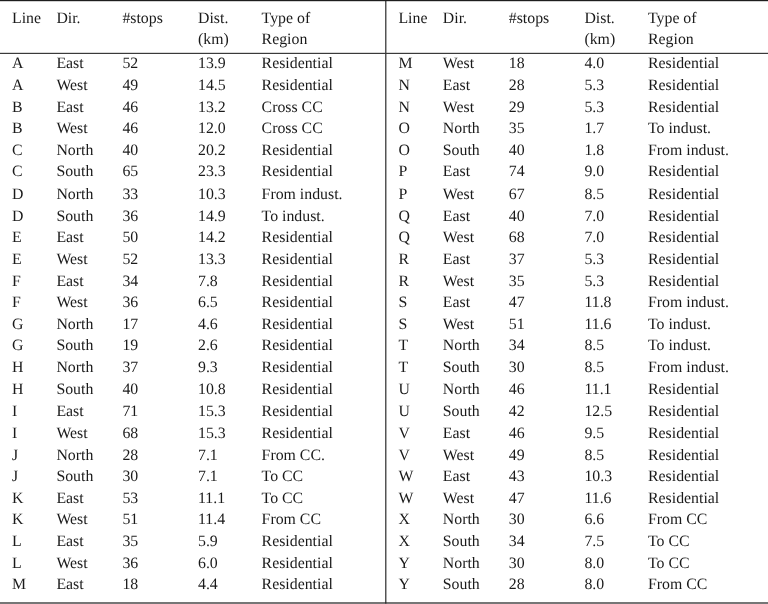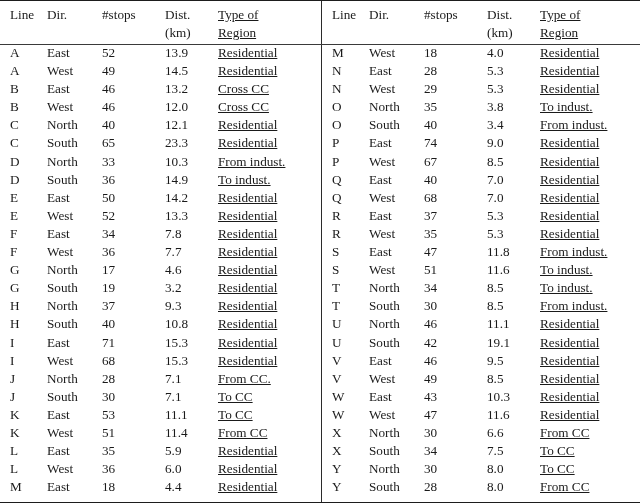--- a/index.html
+++ b/index.html
@@ -66,21 +66,21 @@
   .hdr-line2 { display: block; height: 17px; }
 
   tbody tr { height: 18.1px; }
   tbody td { height: 18.1px; }
 
   
   .c-line   { width: 47px;  padding-left: 10px; box-sizing: border-box; margin-left: 44px; }
   .c-dir    { width: 55px;  box-sizing: border-box; }
   .c-stops  { width: 63px;  box-sizing: border-box; }
   .c-dist   { width: 53px;  box-sizing: border-box; }
-  .c-type   { width: auto;  box-sizing: border-box; text-decoration: underline; }
+  .c-type   { width: auto;  box-sizing: border-box; }
 
   .panel-right .c-line { padding-left: 10px; }
 
   
   .rule-top {
     position: absolute;
     left: 0; right: 0; top: 0;
     height: 0;
     border-top: 1.6px solid #1d1d1d;
   }
@@ -165,21 +165,21 @@
               <td class="c-line">B</td>
               <td class="c-dir">West</td>
               <td class="c-stops">46</td>
               <td class="c-dist">12.0</td>
               <td class="c-type">Cross CC</td>
             </tr>
             <tr>
               <td class="c-line">C</td>
               <td class="c-dir">North</td>
               <td class="c-stops">40</td>
-              <td class="c-dist">12.1</td>
+              <td class="c-dist">20.2</td>
               <td class="c-type">Residential</td>
             </tr>
             <tr>
               <td class="c-line">C</td>
               <td class="c-dir">South</td>
               <td class="c-stops">65</td>
               <td class="c-dist">23.3</td>
               <td class="c-type">Residential</td>
             </tr>
             <tr>
@@ -214,35 +214,35 @@
               <td class="c-line">F</td>
               <td class="c-dir">East</td>
               <td class="c-stops">34</td>
               <td class="c-dist">7.8</td>
               <td class="c-type">Residential</td>
             </tr>
             <tr>
               <td class="c-line">F</td>
               <td class="c-dir">West</td>
               <td class="c-stops">36</td>
-              <td class="c-dist">7.7</td>
+              <td class="c-dist">6.5</td>
               <td class="c-type">Residential</td>
             </tr>
             <tr>
               <td class="c-line">G</td>
               <td class="c-dir">North</td>
               <td class="c-stops">17</td>
               <td class="c-dist">4.6</td>
               <td class="c-type">Residential</td>
             </tr>
             <tr>
               <td class="c-line">G</td>
               <td class="c-dir">South</td>
               <td class="c-stops">19</td>
-              <td class="c-dist">3.2</td>
+              <td class="c-dist">2.6</td>
               <td class="c-type">Residential</td>
             </tr>
             <tr>
               <td class="c-line">H</td>
               <td class="c-dir">North</td>
               <td class="c-stops">37</td>
               <td class="c-dist">9.3</td>
               <td class="c-type">Residential</td>
             </tr>
             <tr>
@@ -364,28 +364,28 @@
               <td class="c-line">N</td>
               <td class="c-dir">West</td>
               <td class="c-stops">29</td>
               <td class="c-dist">5.3</td>
               <td class="c-type">Residential</td>
             </tr>
             <tr>
               <td class="c-line">O</td>
               <td class="c-dir">North</td>
               <td class="c-stops">35</td>
-              <td class="c-dist">3.8</td>
+              <td class="c-dist">1.7</td>
               <td class="c-type">To indust.</td>
             </tr>
             <tr>
               <td class="c-line">O</td>
               <td class="c-dir">South</td>
               <td class="c-stops">40</td>
-              <td class="c-dist">3.4</td>
+              <td class="c-dist">1.8</td>
               <td class="c-type">From indust.</td>
             </tr>
             <tr>
               <td class="c-line">P</td>
               <td class="c-dir">East</td>
               <td class="c-stops">74</td>
               <td class="c-dist">9.0</td>
               <td class="c-type">Residential</td>
             </tr>
             <tr>
@@ -455,21 +455,21 @@
               <td class="c-line">U</td>
               <td class="c-dir">North</td>
               <td class="c-stops">46</td>
               <td class="c-dist">11.1</td>
               <td class="c-type">Residential</td>
             </tr>
             <tr>
               <td class="c-line">U</td>
               <td class="c-dir">South</td>
               <td class="c-stops">42</td>
-              <td class="c-dist">19.1</td>
+              <td class="c-dist">12.5</td>
               <td class="c-type">Residential</td>
             </tr>
             <tr>
               <td class="c-line">V</td>
               <td class="c-dir">East</td>
               <td class="c-stops">46</td>
               <td class="c-dist">9.5</td>
               <td class="c-type">Residential</td>
             </tr>
             <tr>

